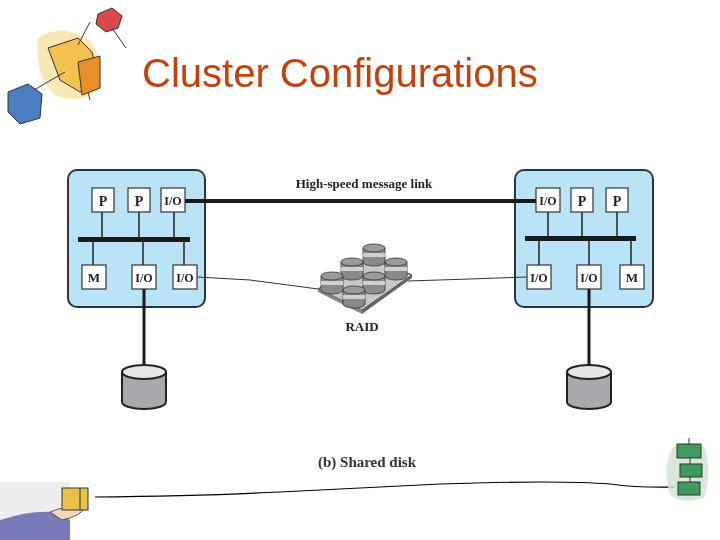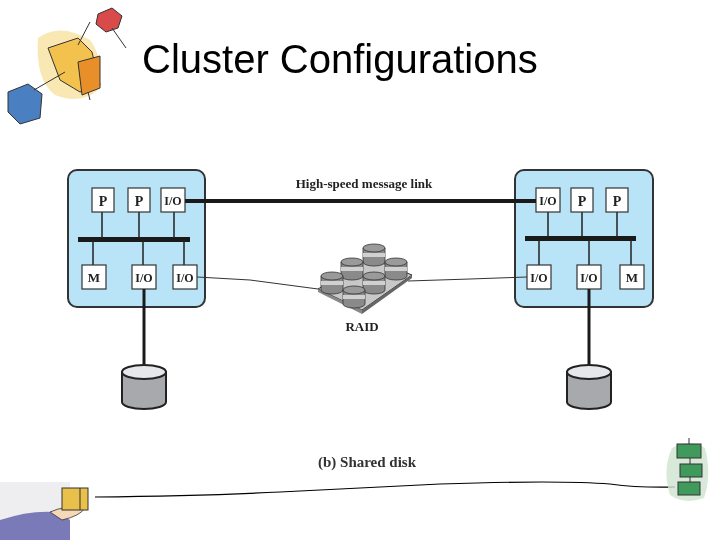--- a/index.html
+++ b/index.html
@@ -1,17 +1,17 @@
 <!DOCTYPE html>
 <html><head>
 <meta charset="utf-8">
 <style>
   html, body { margin: 0; padding: 0; background: #ffffff; }
   body { width: 720px; height: 540px; position: relative; overflow: hidden; font-family: "Liberation Sans", sans-serif; }
-  .title { position: absolute; left: 142px; top: 37px; font-family: "Liberation Sans", sans-serif; font-size: 40px; color: #000000; letter-spacing: 0px; }
+  .title { position: absolute; left: 142px; top: 51px; font-family: "Liberation Sans", sans-serif; font-size: 40px; color: #c2410c; letter-spacing: 0px; }
   svg.diagram { position: absolute; left: 0; top: 0; }
   .lbl { font-family: "Liberation Serif", serif; font-weight: bold; fill: #222; }
 </style>
 </head>
 <body>
 
 <div class="title">Cluster Configurations</div>
 
 <svg class="diagram" width="720" height="540" viewBox="0 0 720 540">
 

